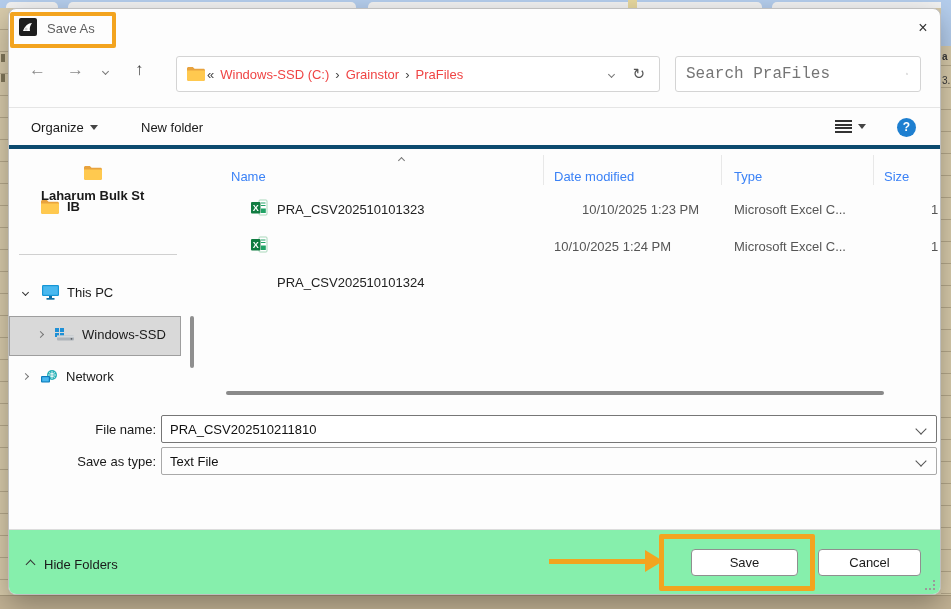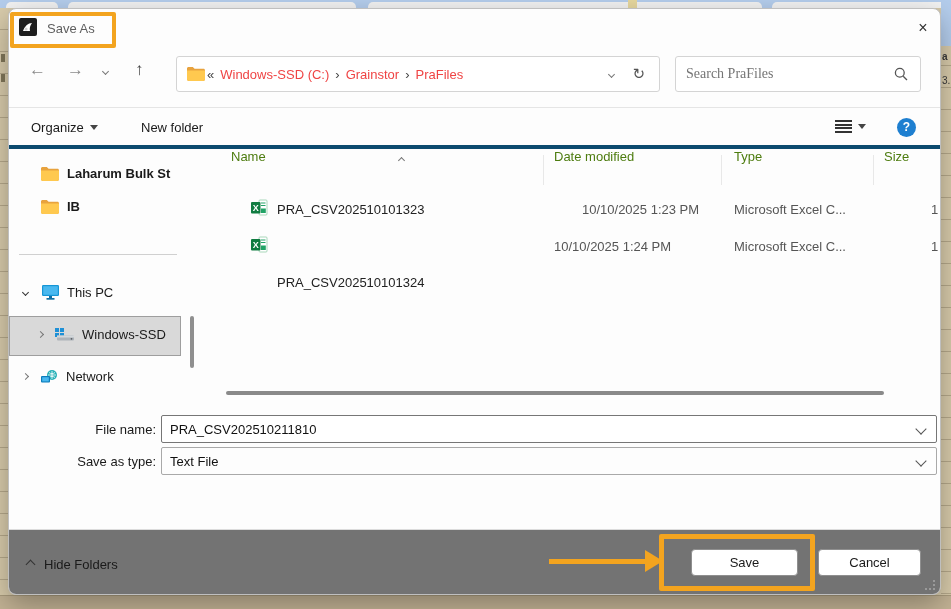--- a/index.html
+++ b/index.html
@@ -42,61 +42,61 @@
   .chev.up   { transform:rotate(-135deg); }
   .chev.right{ transform:rotate(-45deg); }
   .chev.sm { width:5px; height:5px; border-color:#777; }
   .addressbar { position:absolute; left:167px; top:17px; width:484px; height:36px;
     background:#fff; border:1px solid #d4d4d4; border-radius:3px; display:flex; align-items:center; }
   .addressbar .crumb { color:#ef4444; padding:0 4px; white-space:nowrap; }
   .addressbar .sep { color:#444; padding:0 2px; font-size:13px; }
   .addr-right { margin-left:auto; display:flex; align-items:center; gap:18px; padding-right:14px; }
   .searchbox { position:absolute; left:666px; top:17px; width:246px; height:36px;
     background:#fff; border:1px solid #d4d4d4; border-radius:3px; display:flex; align-items:center; }
-  .searchbox input { border:none; outline:none; flex:1; padding:0 10px; font-size:14px;
-    font-family:Liberation Serif, serif; color:#7a7a7a; background:transparent; }
+  .searchbox input { border:none; outline:none; flex:1; padding:0 10px; font-size:16px;
+    font-family:Liberation Mono, monospace; color:#7a7a7a; background:transparent; }
   .searchbox svg { margin-right:12px; }
 
   
   .toolbar { position:absolute; left:0; top:99px; width:100%; height:41px; border-bottom:4px solid #0c4a6e; }
   .tool-item { position:absolute; top:12px; color:#1a1a1a; display:flex; align-items:center; gap:6px; }
   .tri-down { width:0; height:0; border-left:4px solid transparent; border-right:4px solid transparent; border-top:5px solid #444; }
   .view-lines { width:17px; height:13px;
     background:repeating-linear-gradient(to bottom,#333 0 2px,transparent 2px 3.7px); }
   .help-btn { position:absolute; left:888px; top:10px; width:19px; height:19px; border-radius:50%;
     background:#1e7fd0; color:#fff; font-size:12px; font-weight:bold; text-align:center; line-height:19px; }
 
   
   .sidebar-item { position:absolute; display:flex; align-items:center; gap:8px; color:#1a1a1a; white-space:nowrap; }
   .sb-divider { position:absolute; left:10px; top:245px; width:158px; height:1px; background:#d0d0d0; }
   .sb-selected { position:absolute; left:0; top:307px; width:172px; height:40px;
     background:#d9d9d9; border:1px solid #9e9e9e; }
   .sb-scroll { position:absolute; left:181px; top:307px; width:4px; height:52px; background:#8f8f8f; border-radius:2px; }
 
   
   .col-sep { position:absolute; top:146px; width:1px; height:30px; background:#e8e8e8; }
-  .hdr { position:absolute; top:140px; color:#4d7c0f; }
+  .hdr { position:absolute; top:160px; color:#3b82f6; }
   .cell { position:absolute; white-space:nowrap; }
   .c-gray { color:#555; }
   .hscroll { position:absolute; left:217px; top:382px; width:658px; height:4px; background:#8a8a8a; border-radius:2px; }
 
   
   .field-label { position:absolute; left:0; width:147px; text-align:right; color:#1a1a1a;padding-left:44px; }
   .fn-input { position:absolute; left:152px; top:406px; width:776px; height:28px;
     border:1px solid #767676; border-radius:2px; background:#fff; font-family:inherit;
     font-size:13px; padding:0 26px 0 8px; color:#111; outline:none; }
   .type-select { position:absolute; left:152px; top:438px; width:776px; height:28px;
     border:1px solid #a9a9a9; border-radius:2px; background:#fdfdfd; display:flex; align-items:center;
     padding:0 26px 0 8px; color:#111; }
   .combo-chev { position:absolute; left:908px; width:8px; height:8px;
     border-right:1.4px solid #555; border-bottom:1.4px solid #555; transform:rotate(45deg); }
 
   
   .footer { position:absolute; left:0; top:520px; width:100%; height:67px;
-    background:#737373; border-top:1px solid #dcdcdc; }
+    background:#86efac; border-top:1px solid #dcdcdc; }
   .hide-folders { position:absolute; left:18px; top:27px; display:flex; align-items:center; gap:10px; color:#1a1a1a; }
   .btn { position:absolute; top:19px; height:27px; background:#fff; border:1px solid #8f8f8f;
     border-radius:4px; font-family:inherit; font-size:13px; color:#1a1a1a; }
   .btn-save { left:682px; width:107px; }
   .btn-cancel { left:809px; width:103px; }
   .grip { position:absolute; left:916px; top:50px; width:10px; height:10px; }
   .grip i { position:absolute; width:2px; height:2px; background:#9a9a9a; }
 
   
   .ann { position:absolute; border:4px solid #f3a41f; border-radius:2px; z-index:50; pointer-events:none; }
@@ -184,21 +184,21 @@
     <div class="tool-item" style="left:132px;">
       <span>New folder</span>
     </div>
     <div class="tool-item" style="left:826px;">
       <span class="view-lines"></span>
       <span class="tri-down"></span>
     </div>
     <div class="help-btn">?</div>
   </div>
 
-  <div class="sidebar-item" style="left:32px;top:157px;">
+  <div class="sidebar-item" style="left:32px;top:157px;flex-direction:column;">
     <svg width="18" height="14" viewBox="0 0 18 14">
       <path fill="#e8a33e" d="M0 1.5C0 .7.7 0 1.5 0h4.3l1.8 1.8h8.9c.8 0 1.5.7 1.5 1.5V12a2 2 0 0 1-2 2H2a2 2 0 0 1-2-2z"></path>
       <path fill="#ffc94f" d="M0 3.6h18V12a2 2 0 0 1-2 2H2a2 2 0 0 1-2-2z"></path>
     </svg>
     <span style="font-weight:bold;">Laharum Bulk St</span>
   </div>
   <div class="sidebar-item" style="left:32px;top:190px;">
     <svg width="18" height="14" viewBox="0 0 18 14">
       <path fill="#e8a33e" d="M0 1.5C0 .7.7 0 1.5 0h4.3l1.8 1.8h8.9c.8 0 1.5.7 1.5 1.5V12a2 2 0 0 1-2 2H2a2 2 0 0 1-2-2z"></path>
       <path fill="#ffc94f" d="M0 3.6h18V12a2 2 0 0 1-2 2H2a2 2 0 0 1-2-2z"></path>

